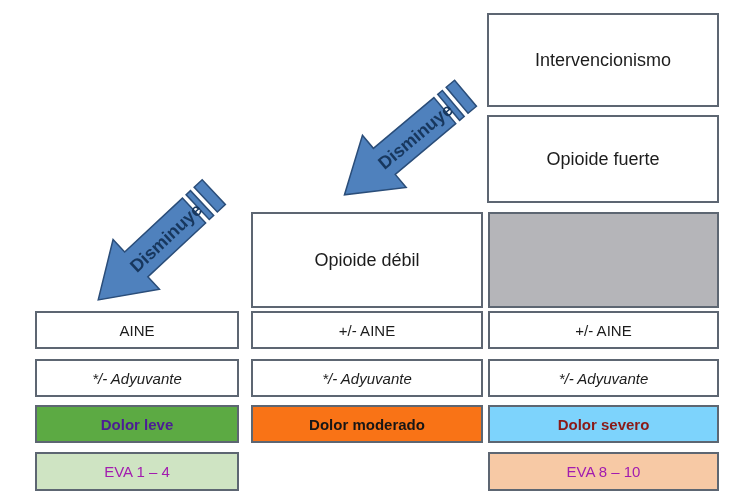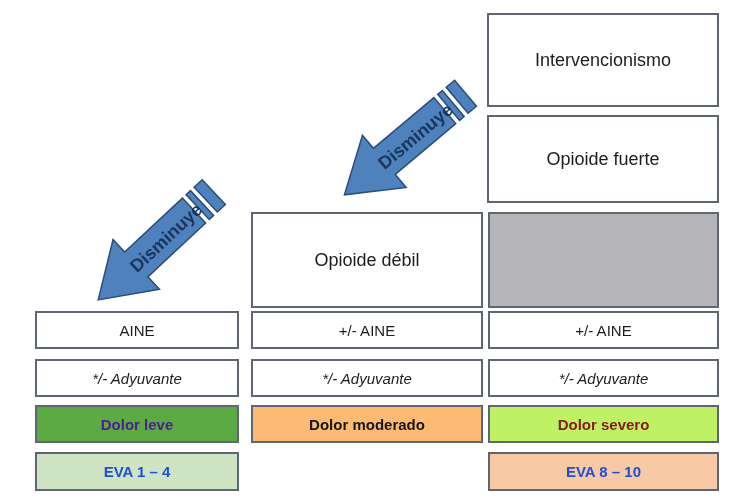--- a/index.html
+++ b/index.html
@@ -14,21 +14,21 @@
     display: flex;
     align-items: center;
     justify-content: center;
     font-size: 15px;
     color: #1c1c1c;
     text-align: center;
   }
   .step  { font-size: 18px; }
   .rowbox { font-weight: 400; }
   .dolor { font-weight: 700; }
-  .eva   { font-weight: 700; color: #1d4ed8; }
+  .eva   { font-weight: 400; color: #a21caf; }
 
   
   .col-left  { left: 23px;  width: 204px; margin-left: 12px; }
   .col-mid   { left: 251px; width: 232px; }
   .col-right { left: 488px; width: 231px; }
 
   .row-aine  { top: 311px; height: 38px; }
   .row-ady   { top: 359px; height: 38px; font-style: italic; }
   .row-dolor { top: 405px; height: 38px; }
   .row-eva   { top: 452px; height: 39px; }
@@ -56,22 +56,22 @@
 
   <div class="box rowbox col-left row-aine">AINE</div>
   <div class="box rowbox col-mid row-aine">+/- AINE</div>
   <div class="box rowbox col-right row-aine">+/- AINE</div>
 
   <div class="box rowbox col-left row-ady">*/- Adyuvante</div>
   <div class="box rowbox col-mid row-ady">*/- Adyuvante</div>
   <div class="box rowbox col-right row-ady">*/- Adyuvante</div>
 
   <div class="box dolor col-left row-dolor" style="background-color: rgb(92, 170, 67); color: #4c1d95;">Dolor leve</div>
-  <div class="box dolor col-mid row-dolor" style="background-color: #fdba74; color: rgb(22, 22, 22);">Dolor moderado</div>
-  <div class="box dolor col-right row-dolor" style="background-color: #bef264; color: rgb(139, 26, 23);">Dolor severo</div>
+  <div class="box dolor col-mid row-dolor" style="background-color: #f97316; color: rgb(22, 22, 22);">Dolor moderado</div>
+  <div class="box dolor col-right row-dolor" style="background-color: #7dd3fc; color: rgb(139, 26, 23);">Dolor severo</div>
 
   <div class="box eva col-left row-eva" style="background-color: rgb(207, 228, 195);">EVA 1 – 4</div>
   <div class="box eva col-right row-eva" style="background-color: rgb(247, 201, 165);">EVA 8 – 10</div>
 
   <svg class="arrow-svg" style="left:305px; top:44px;" viewBox="0 0 200 200">
     <g transform="rotate(-40 100 100)">
       <polygon points="21,100 73,66 73,83 152,83 152,117 73,117 73,134" fill="#4f81bd"></polygon>
       <rect x="157" y="83" width="6" height="34" fill="#4f81bd"></rect>
       <rect x="168" y="83" width="11" height="34" fill="#4f81bd"></rect>
       <text x="113" y="107" text-anchor="middle" fill="#17375e">Disminuye</text>

